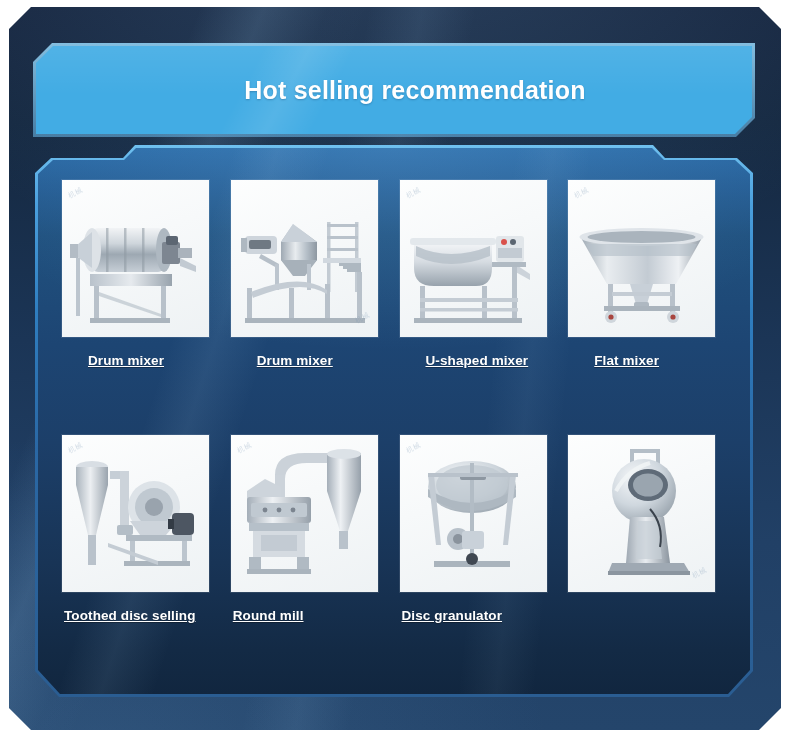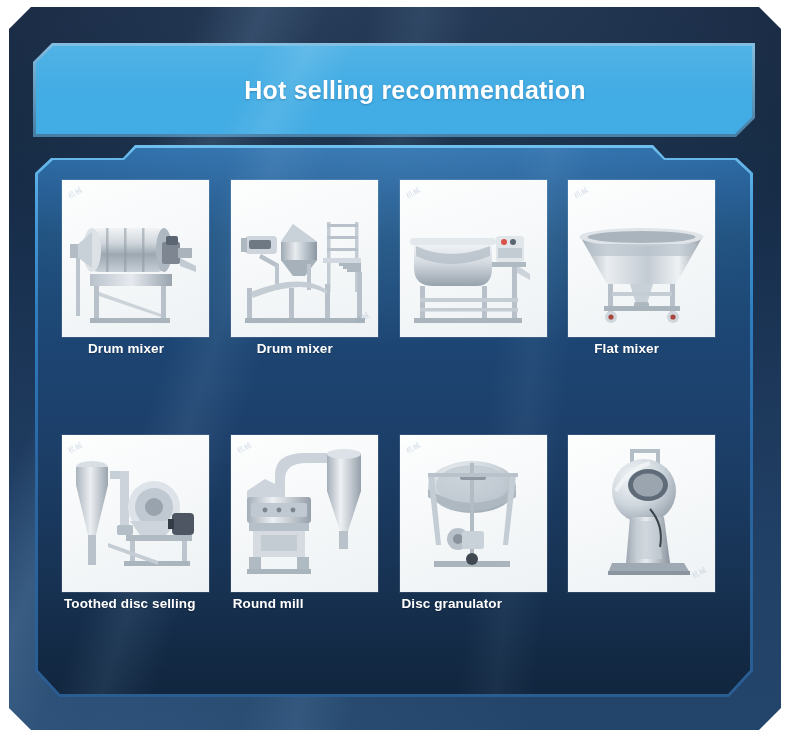--- a/index.html
+++ b/index.html
@@ -162,27 +162,28 @@
     font-size: 7px;
     color: rgba(120,150,180,0.30);
     transform: rotate(-28deg);
     white-space: nowrap;
     letter-spacing: 0.5px;
   }
   .wm.a { top: 8px;  left: 6px; }
   .wm.b { bottom: 14px; right: 8px; }
 
   .caption {
-    margin-top: 4px;
+    margin-top: 16px;
     color: #ffffff;
     font-size: 13.5px;
     font-weight: bold;
     letter-spacing: 0.1px;
     white-space: nowrap;
     text-shadow: 0 1px 1px rgba(0,0,0,0.30);
+    text-decoration: underline;
   }
   .row1 .caption { padding-left: 26px; }
   .row2 .caption { padding-left: 2px; }
 
   
   svg.machine { position: absolute; inset: 0; width: 100%; height: 100%; display: block; }
 </style>
 </head>
 <body>
 
@@ -317,20 +318,21 @@
 
               <rect x="20" y="106" width="5" height="36" fill="#b8c1ca"></rect>
               <rect x="82" y="106" width="5" height="36" fill="#b8c1ca"></rect>
               <rect x="112" y="87" width="5" height="55" fill="#b8c1ca"></rect>
               <rect x="14" y="138" width="108" height="5" fill="#aab4bd"></rect>
               <rect x="20" y="118" width="98" height="4" fill="#c4ccd4"></rect>
               <rect x="20" y="128" width="98" height="3.5" fill="#c4ccd4"></rect>
             </svg>
             <span class="wm a">机械</span>
           </div>
+          <div class="caption">U-shaped mixer</div>
         </div>
 
         <div class="card row1 c4">
           <div class="thumb">
             <svg class="machine" viewBox="0 0 147 157">
               <defs>
                 <linearGradient id="st4" x1="0" y1="0" x2="1" y2="0">
                   <stop offset="0" stop-color="#9ea9b3"></stop>
                     <stop offset="0.22" stop-color="#e9edf0"></stop>
                   <stop offset="0.55" stop-color="#c3cbd3"></stop>

